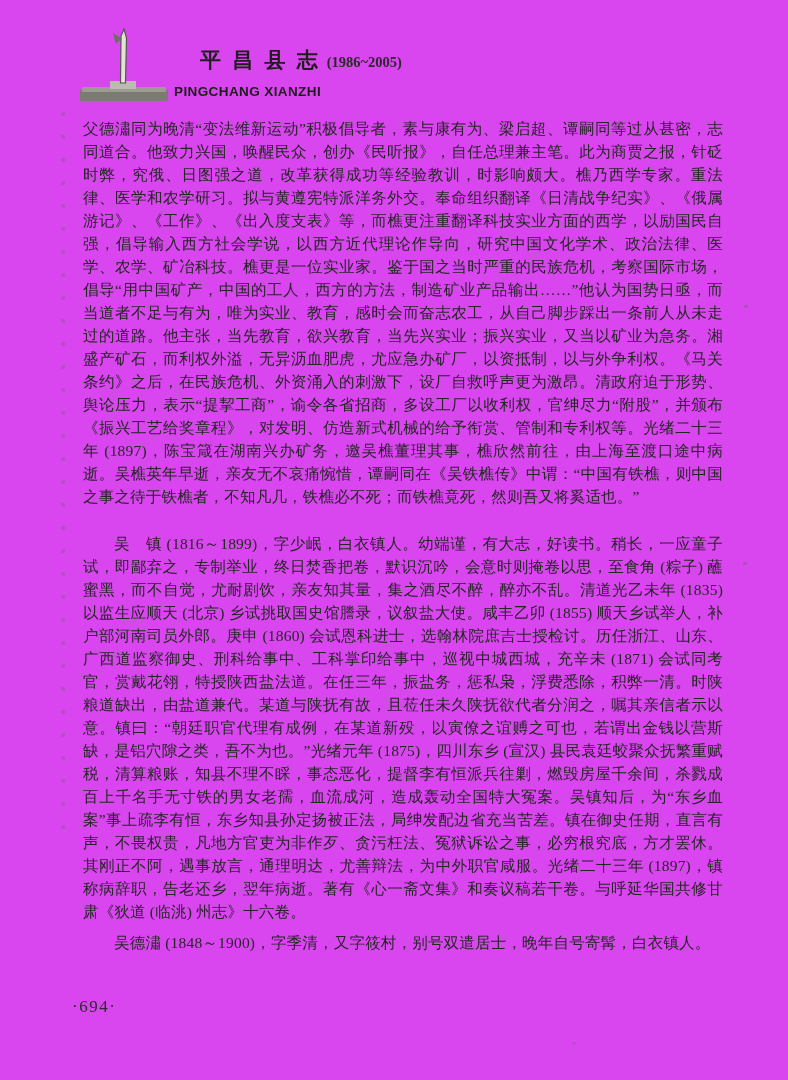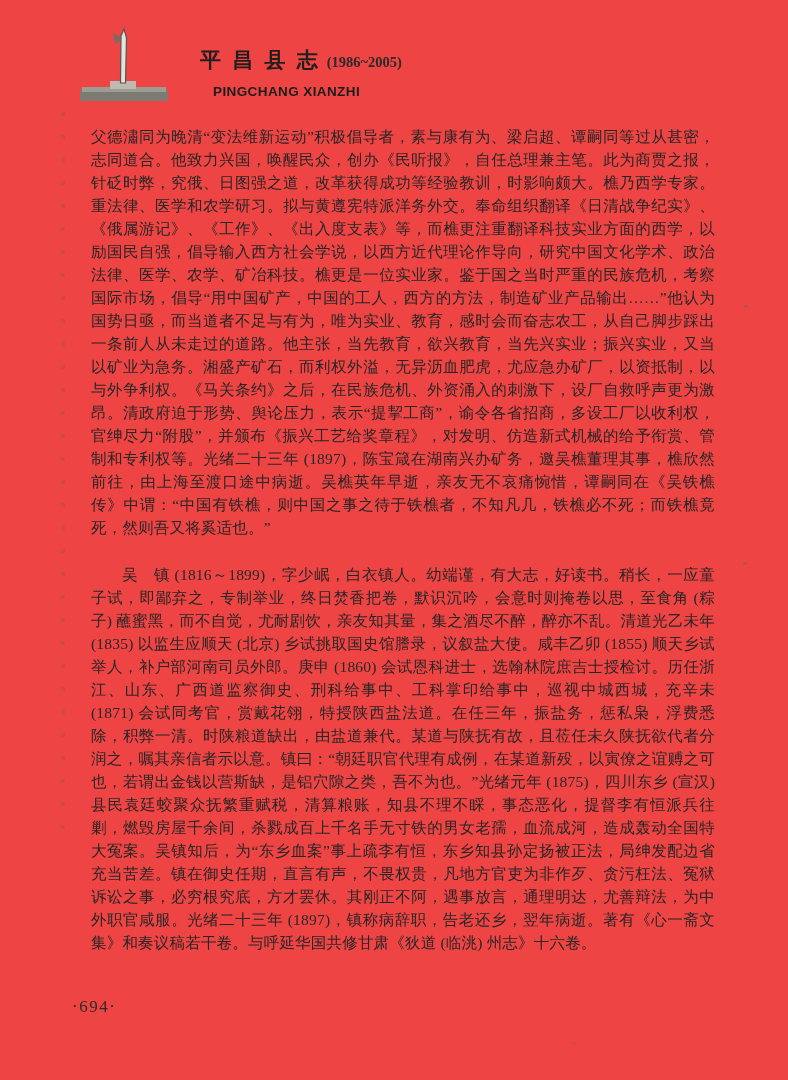--- a/index.html
+++ b/index.html
@@ -1,21 +1,21 @@
 <!DOCTYPE html>
 <html><head>
 <meta charset="utf-8">
 <style>
   html, body { margin: 0; padding: 0; background: #e8e8e8; }
   .page {
     position: relative;
     width: 788px;
     height: 1080px;
     margin: 0 auto;
-    background: #ef4444;
+    background: #d946ef;
     overflow: hidden;
     font-family: "Liberation Serif", serif;
     color: #262626;
   }
 
   
   .header { position: absolute; left: 0; top: 0; width: 100%; height: 108px; }
   .logo {
     position: absolute; left: 76px; top: 26px;
     width: 96px; height: 78px;
@@ -30,31 +30,30 @@
   }
   .title-years {
     font-size: 14.5px; font-weight: 600; color: #2a2a28;
     margin-left: 2px;
   }
   .subtitle {
     position: absolute; left: 174px; top: 84px;
     font-family: "Liberation Sans", sans-serif;
     font-size: 13.5px; font-weight: 600; color: #1c1c1a;
     letter-spacing: 0.4px;
-    margin-left: 39px;
   }
 
   
   .body-text {
     position: absolute; left: 75px; top: 109px; width: 656px;
     font-size: 15.5px; line-height: 23px;
     text-align: justify; text-justify: inter-ideograph;
     letter-spacing: 0.2px;
   }
-  .body-text p { margin: 16px; }
+  .body-text p { margin: 8px; }
   .body-text p.indent { text-indent: 2em; font-family: Liberation Serif, serif; }
   .body-text p.gap-lg { margin-top: 24px; }
   .body-text p.gap-sm { margin-top: 6px; }
 
   
   .page-number {
     position: absolute; left: 72px; top: 997px;
     font-size: 17px; letter-spacing: 1.5px; color: #2c2c2a;
   }
 
@@ -92,20 +91,21 @@
     <div class="title-row">
       <span class="title-cn">平 昌 县 志</span>
       <span class="title-years">(1986~2005)</span>
     </div>
     <div class="subtitle">PINGCHANG XIANZHI</div>
   </div>
 
   <div class="body-text">
     <p>父德潚同为晚清“变法维新运动”积极倡导者，素与康有为、梁启超、谭嗣同等过从甚密，志同道合。他致力兴国，唤醒民众，创办《民听报》，自任总理兼主笔。此为商贾之报，针砭时弊，究俄、日图强之道，改革获得成功等经验教训，时影响颇大。樵乃西学专家。重法律、医学和农学研习。拟与黄遵宪特派洋务外交。奉命组织翻译《日清战争纪实》、《俄属游记》、《工作》、《出入度支表》等，而樵更注重翻译科技实业方面的西学，以励国民自强，倡导输入西方社会学说，以西方近代理论作导向，研究中国文化学术、政治法律、医学、农学、矿冶科技。樵更是一位实业家。鉴于国之当时严重的民族危机，考察国际市场，倡导“用中国矿产，中国的工人，西方的方法，制造矿业产品输出……”他认为国势日亟，而当道者不足与有为，唯为实业、教育，感时会而奋志农工，从自己脚步踩出一条前人从未走过的道路。他主张，当先教育，欲兴教育，当先兴实业；振兴实业，又当以矿业为急务。湘盛产矿石，而利权外溢，无异沥血肥虎，尤应急办矿厂，以资抵制，以与外争利权。《马关条约》之后，在民族危机、外资涌入的刺激下，设厂自救呼声更为激昂。清政府迫于形势、舆论压力，表示“提挈工商”，谕令各省招商，多设工厂以收利权，官绅尽力“附股”，并颁布《振兴工艺给奖章程》，对发明、仿造新式机械的给予衔赏、管制和专利权等。光绪二十三年 (1897)，陈宝箴在湖南兴办矿务，邀吴樵董理其事，樵欣然前往，由上海至渡口途中病逝。吴樵英年早逝，亲友无不哀痛惋惜，谭嗣同在《吴铁樵传》中谓：“中国有铁樵，则中国之事之待于铁樵者，不知凡几，铁樵必不死；而铁樵竟死，然则吾又将奚适也。”</p>
     <p class="indent gap-lg">吴　镇 (1816～1899)，字少岷，白衣镇人。幼端谨，有大志，好读书。稍长，一应童子试，即鄙弃之，专制举业，终日焚香把卷，默识沉吟，会意时则掩卷以思，至食角 (粽子) 蘸蜜黑，而不自觉，尤耐剧饮，亲友知其量，集之酒尽不醉，醉亦不乱。清道光乙未年 (1835) 以监生应顺天 (北京) 乡试挑取国史馆謄录，议叙盐大使。咸丰乙卯 (1855) 顺天乡试举人，补户部河南司员外郎。庚申 (1860) 会试恩科进士，选翰林院庶吉士授检讨。历任浙江、山东、广西道监察御史、刑科给事中、工科掌印给事中，巡视中城西城，充辛未 (1871) 会试同考官，赏戴花翎，特授陕西盐法道。在任三年，振盐务，惩私枭，浮费悉除，积弊一清。时陕粮道缺出，由盐道兼代。某道与陕抚有故，且莅任未久陕抚欲代者分润之，嘱其亲信者示以意。镇曰：“朝廷职官代理有成例，在某道新殁，以寅僚之谊赙之可也，若谓出金钱以营斯缺，是铝穴隙之类，吾不为也。”光绪元年 (1875)，四川东乡 (宣汉) 县民袁廷蛟聚众抚繁重赋税，清算粮账，知县不理不睬，事态恶化，提督李有恒派兵往剿，燃毁房屋千余间，杀戮成百上千名手无寸铁的男女老孺，血流成河，造成轰动全国特大冤案。吴镇知后，为“东乡血案”事上疏李有恒，东乡知县孙定扬被正法，局绅发配边省充当苦差。镇在御史任期，直言有声，不畏权贵，凡地方官吏为非作歹、贪污枉法、冤狱诉讼之事，必穷根究底，方才罢休。其刚正不阿，遇事放言，通理明达，尤善辩法，为中外职官咸服。光绪二十三年 (1897)，镇称病辞职，告老还乡，翌年病逝。著有《心一斋文集》和奏议稿若干卷。与呼延华国共修甘肃《狄道 (临洮) 州志》十六卷。</p>
+    <p class="indent gap-sm">吴德潚 (1848～1900)，字季清，又字筱村，别号双遣居士，晚年自号寄髯，白衣镇人。</p>
   </div>
 
   <div class="page-number">·694·</div>
 
   <div class="gutter-specks"></div>
   <i class="speck" style="left:744px; top:305px;"></i>
   <i class="speck" style="left:743px; top:562px;"></i>
   <i class="speck" style="left:572px; top:1042px; opacity:.5;"></i>
 
 </div>

